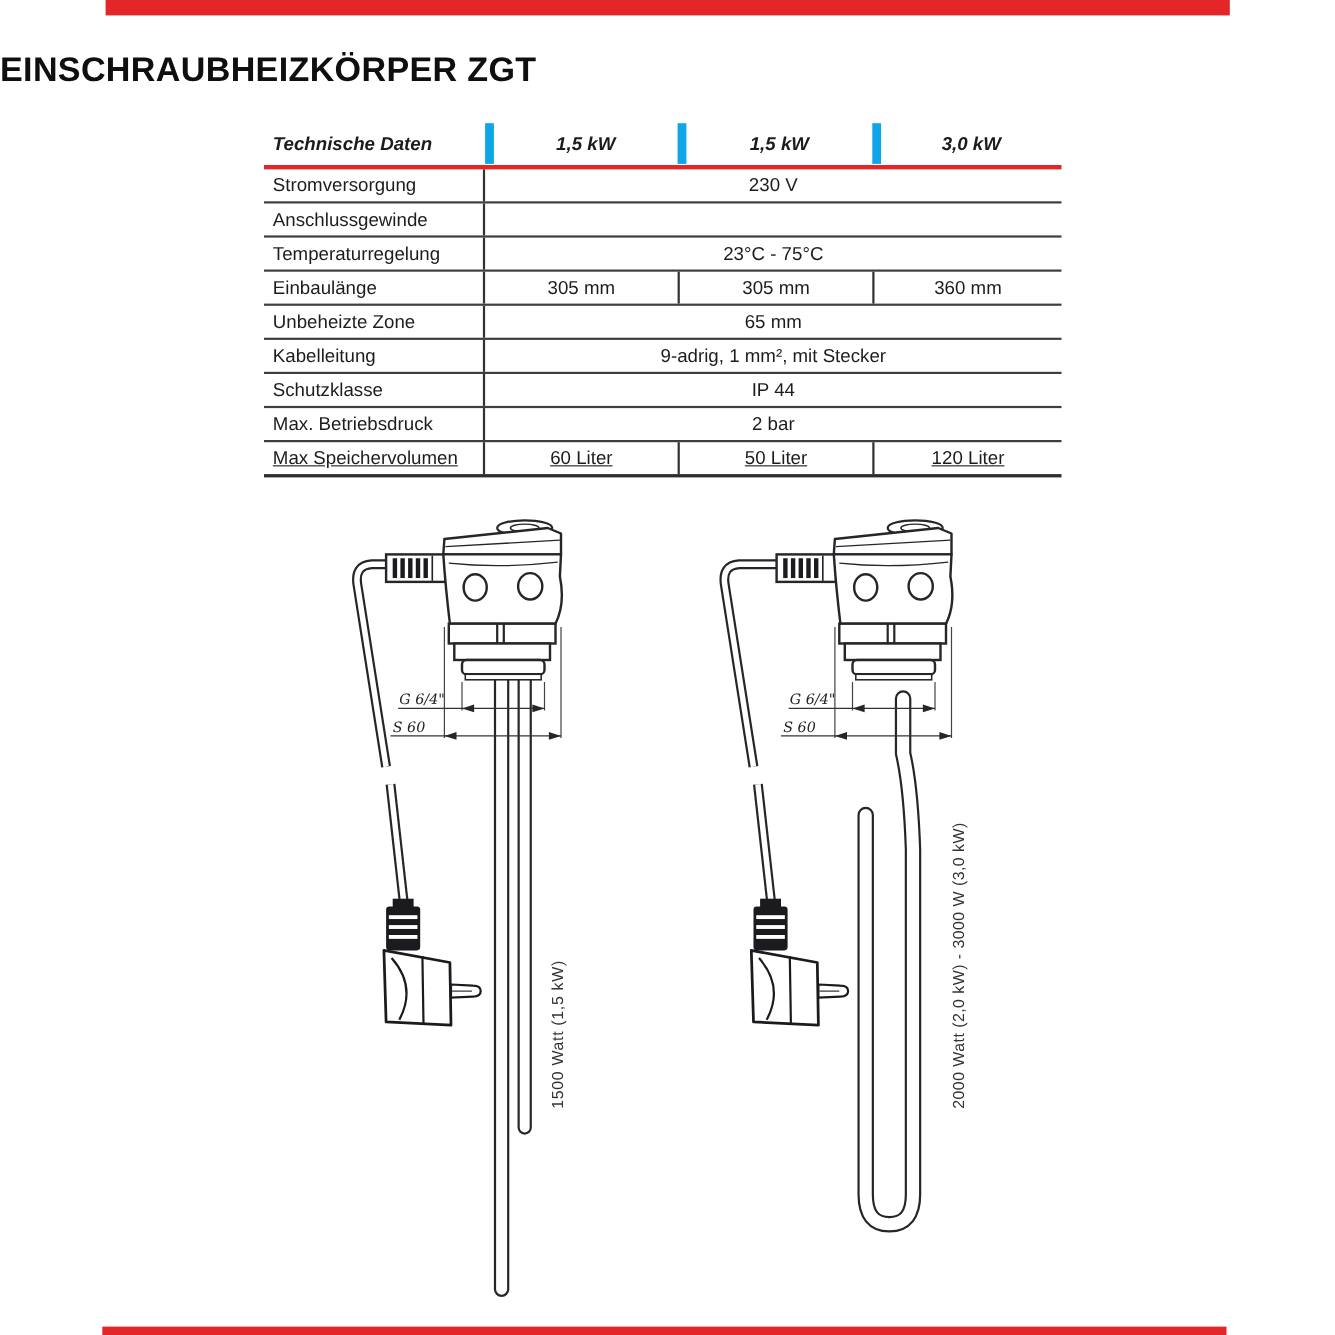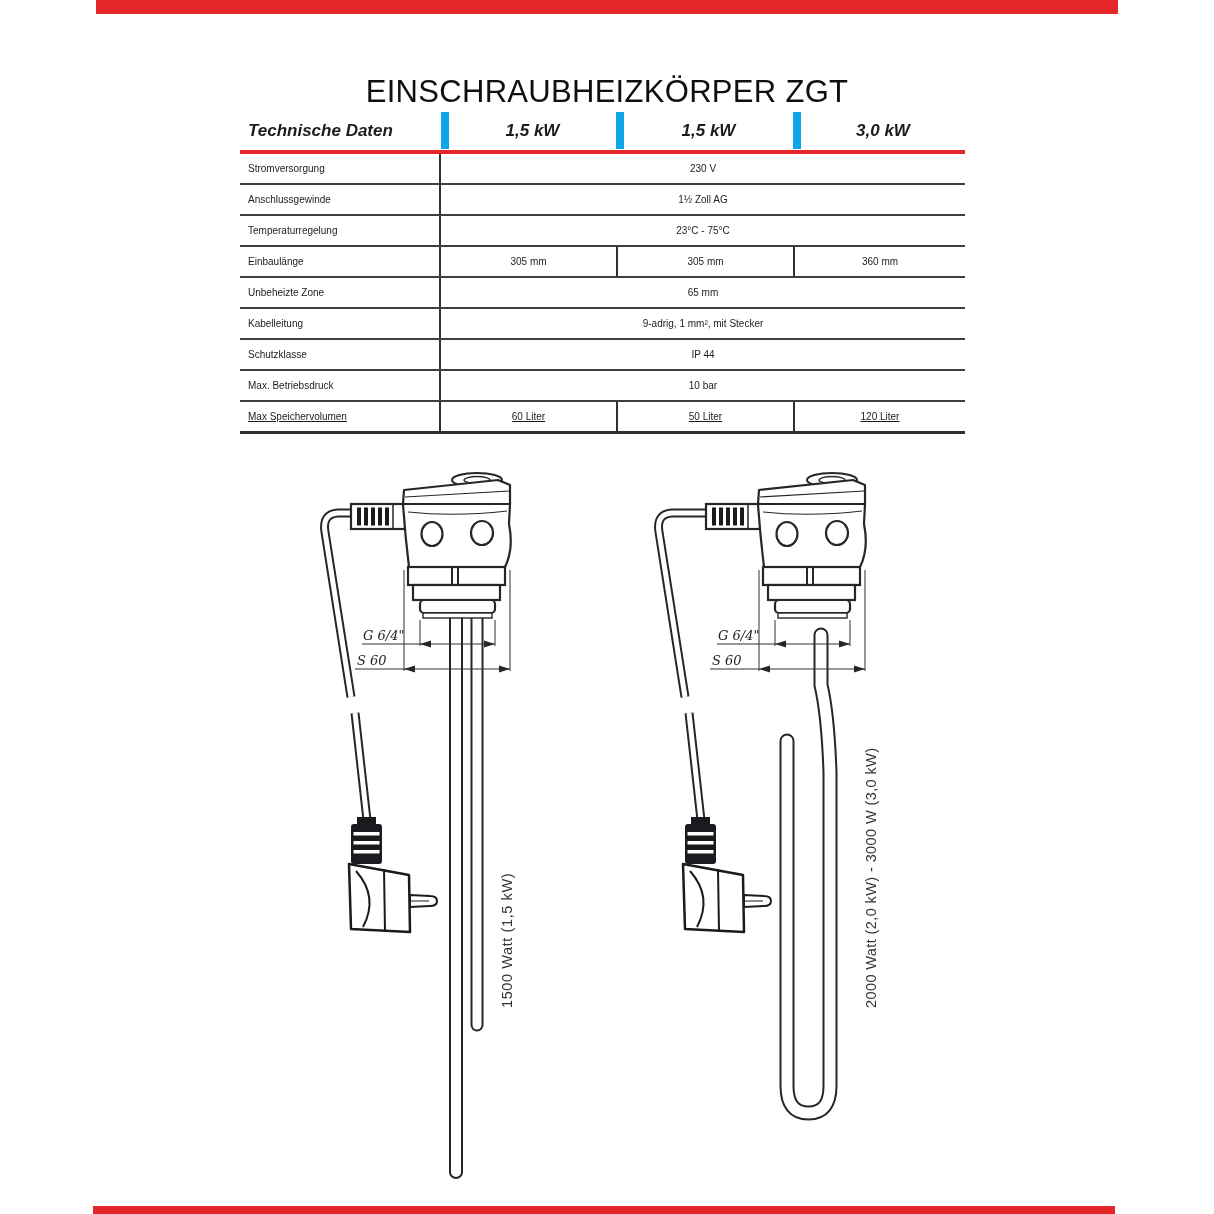--- a/index.html
+++ b/index.html
@@ -1,29 +1,29 @@
 <!DOCTYPE html>
 <html><head>
 <meta charset="utf-8">
 <style>
   html,body{margin:0;padding:0;background:#fff;}
   .page{position:relative;width:1214px;height:1214px;background:#ffffff;overflow:hidden;
         font-family:"Liberation Sans", sans-serif;color:#1c1c1c;}
   .bar-top{position:absolute;left:96px;top:0;width:1022px;height:14px;background:#e52629;}
   .bar-bottom{position:absolute;left:93px;bottom:0;width:1022px;height:8px;background:#e52629;}
-  .title{position:absolute;left:0;top:46px;width:100%;text-align:center;
-         font-size:31px;font-weight:400;letter-spacing:.3px;color:#0f0f0f;margin-top:28px;}
+  .title{position:absolute;left:0;top:46px;width:100%;
+         font-size:31px;font-weight:700;letter-spacing:.3px;color:#0f0f0f;}
   
   .tbl{position:absolute;left:240px;top:112px;width:725px;}
   .grid4{display:grid;grid-template-columns:201px 175px 177px 172px;}
   .thead{height:37px;font-weight:bold;font-size:17px;font-style:italic;}
   .thead .lbl{display:flex;align-items:center;padding-left:8px;}
   .thead .col{display:flex;align-items:center;justify-content:center;border-left:8px solid #0ea5e9;}
   .redline{height:4px;background:#e52629;margin-top:1px;}
-  .row{height:29px;border-bottom:2px solid #3e3e3e;font-size:10px;}
+  .row{height:29px;border-bottom:2px solid #3e3e3e;font-size:17px;}
   .row .lbl{display:flex;align-items:center;padding-left:8px;border-right:2px solid #34302d;}
   .row .span{grid-column:2/5;display:flex;align-items:center;justify-content:center;}
   .row .c{display:flex;align-items:center;justify-content:center;}
   .row .c + .c{border-left:2px solid #34302d;}
   .row:last-child{border-bottom:3px solid #2e2e2e;text-decoration:underline;}
   
   .drawing{position:absolute;left:0;top:0;width:1214px;height:1214px;}
   svg text{font-family:"Liberation Sans", sans-serif;}
   svg .dimtxt{font-family:"DejaVu Serif", serif;}
 </style>
@@ -45,21 +45,20 @@
       <div class="col">3,0 kW</div>
     </div>
     <div class="redline"></div>
 
     <div class="row grid4">
       <div class="lbl">Stromversorgung</div>
       <div class="span">230 V</div>
     </div>
     <div class="row grid4">
       <div class="lbl">Anschlussgewinde</div>
-      <div class="span">1½ Zoll AG</div>
     </div>
     <div class="row grid4">
       <div class="lbl">Temperaturregelung</div>
       <div class="span">23°C - 75°C</div>
     </div>
     <div class="row grid4">
       <div class="lbl">Einbaulänge</div>
       <div class="c">305 mm</div>
       <div class="c">305 mm</div>
       <div class="c">360 mm</div>
@@ -71,21 +70,21 @@
     <div class="row grid4">
       <div class="lbl">Kabelleitung</div>
       <div class="span">9-adrig, 1 mm², mit Stecker</div>
     </div>
     <div class="row grid4">
       <div class="lbl">Schutzklasse</div>
       <div class="span">IP 44</div>
     </div>
     <div class="row grid4">
       <div class="lbl">Max. Betriebsdruck</div>
-      <div class="span">10 bar</div>
+      <div class="span">2 bar</div>
     </div>
     <div class="row grid4">
       <div class="lbl">Max Speichervolumen</div>
       <div class="c">60 Liter</div>
       <div class="c">50 Liter</div>
       <div class="c">120 Liter</div>
     </div>
   </div>
 
   <svg class="drawing" viewBox="0 0 1214 1214">

